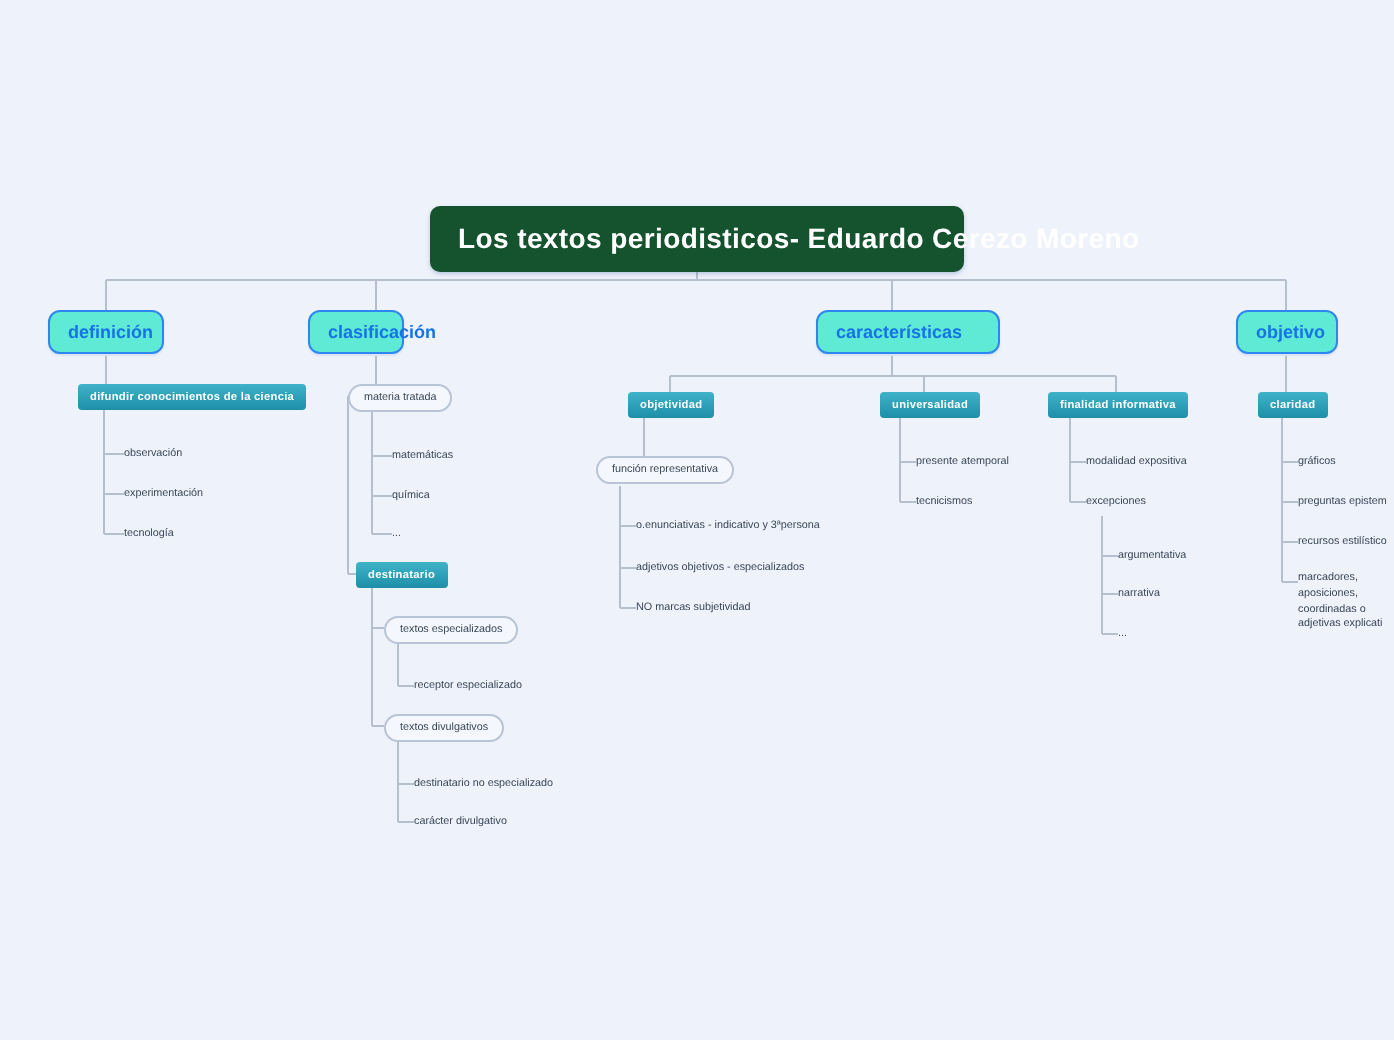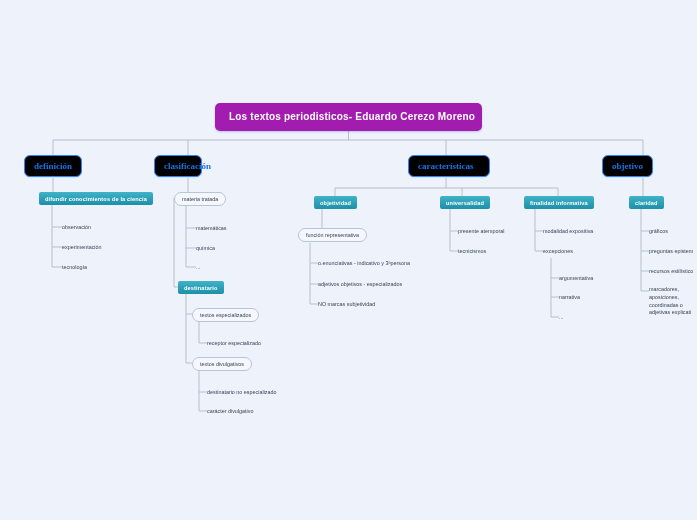--- a/index.html
+++ b/index.html
@@ -28,43 +28,42 @@
     pointer-events: none;
   }
   .node {
     position: absolute;
     box-sizing: border-box;
     white-space: nowrap;
   }
 
   
   .root {
-    background: #a21caf;
+    background: #14532d;
     color: #ffffff;
-    font-size: 10px;
+    font-size: 14px;
     font-weight: bold;
     letter-spacing: 0.2px;
     border-radius: 5px;
     padding: 8px 14px 9px 14px;
     text-align: center;
     box-shadow: 0 1px 2px rgba(30,70,140,0.25);
   }
 
   
   .l1 {
-    background: #000000;
+    background: #5eead4;
     color: #1673e6;
     font-size: 9px;
     font-weight: bold;
     border: 1.6px solid #2f86f0;
     border-radius: 6px;
     padding: 5px 24px 5px 9px;
     text-align: center;
     box-shadow: 0 1px 1px rgba(40,90,160,0.10);
-    font-family: Liberation Serif, serif;
   }
 
   
   .l2 {
     background: linear-gradient(180deg, #3fb3c8 0%, #1d8fa8 100%);
     color: #ffffff;
     font-size: 5.6px;
     font-weight: bold;
     letter-spacing: 0.15px;
     border-radius: 2px;
@@ -196,23 +195,23 @@
       <path d="M641 291 L649 291"></path>
     </g>
   </svg>
 
   <div class="node root" style="left:215px; top:103px; width:267px;">Los textos periodisticos- Eduardo Cerezo Moreno</div>
 
   <div class="node l1" style="left:24px; top:155px; width:58px;">definición</div>
 
   <div class="node l1" style="left:154px; top:155px; width:48px;">clasificación</div>
 
-  <div class="node l1" style="left:408px; top:155px; width:82px;">características</div>
-
-  <div class="node l1" style="left:602px; top:155px; width:51px;">objetivo</div>
+  <div class="node l1" style="left:408px; top:155px; width:92px;">características</div>
+
+  <div class="node l1" style="left:618px; top:155px; width:51px;">objetivo</div>
 
   <div class="node l2" style="left:39px; top:192px;">difundir conocimientos de la ciencia</div>
 
   <div class="node leaf" style="left:62px; top:223px;">observación</div>
 
   <div class="node leaf" style="left:62px; top:243px;">experimentación</div>
 
   <div class="node leaf" style="left:62px; top:263px;">tecnología</div>
 
   <div class="node l3" style="left:174px; top:192px;">materia tratada</div>

